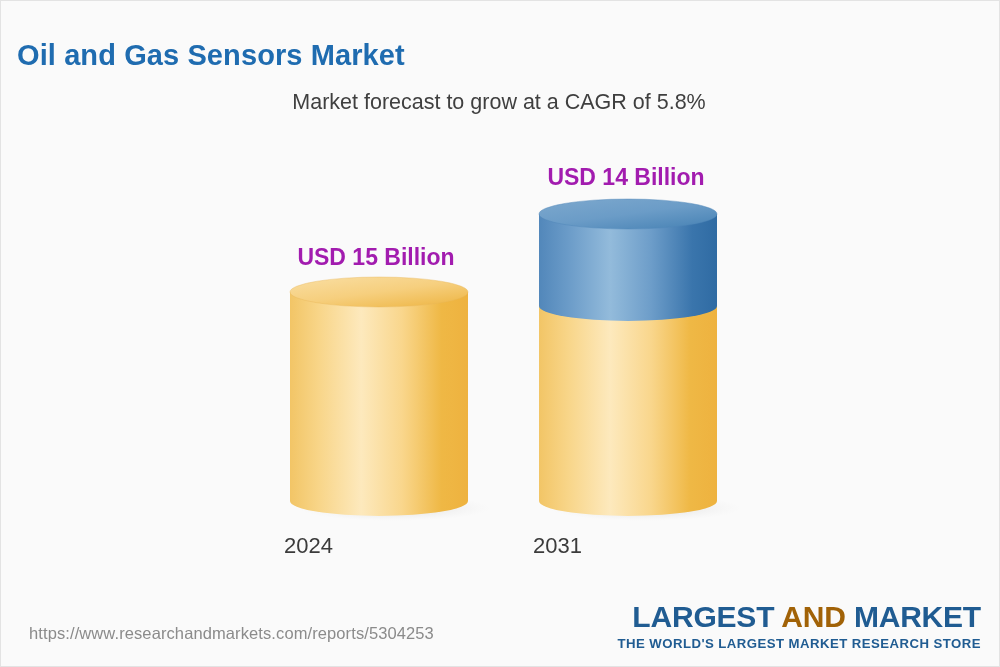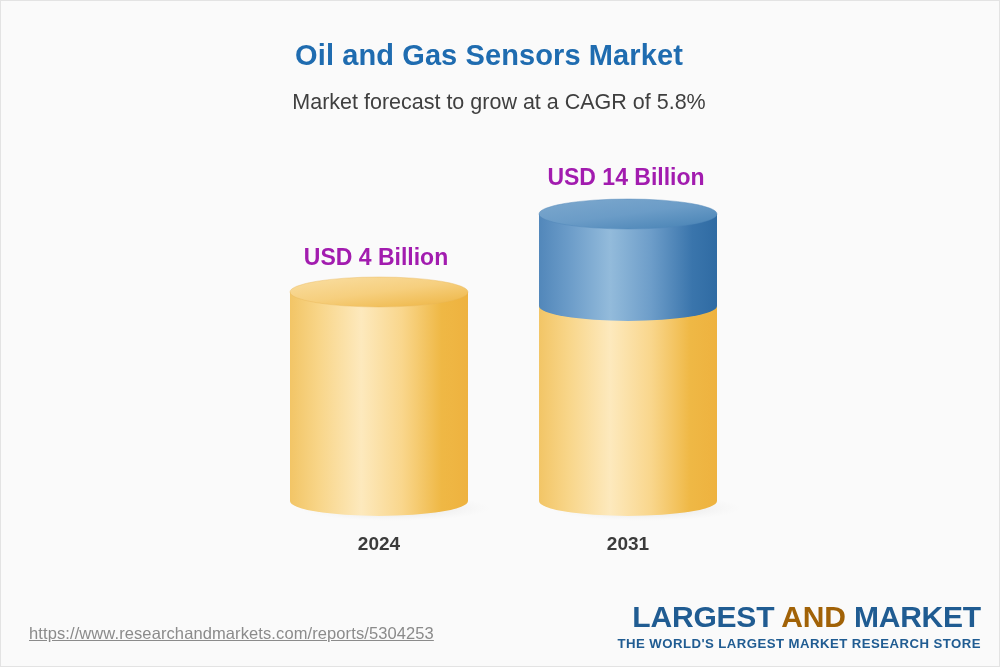--- a/index.html
+++ b/index.html
@@ -17,24 +17,23 @@
     height: 667px;
     background: #fafafa;
     box-sizing: border-box;
     border: 1px solid #e3e3e3;
     overflow: hidden;
   }
 
   
   .title {
     position: absolute;
-    left: 0;
+    left: 16px;
     top: 38px;
     width: 976px;
-    text-align: center;
     font-size: 29px;
     font-weight: bold;
     color: #1f6cb0;
     letter-spacing: 0.1px;
   }
   .subtitle {
     position: absolute;
     left: 0;
     top: 89px;
     width: 996px;
@@ -63,41 +62,39 @@
     text-align: center;
     font-size: 23px;
     font-weight: bold;
     color: #a21caf;
     white-space: nowrap;
   }
 
   
   .cat-label {
     position: absolute;
-    text-align: center;
-    font-size: 19px;
-    font-weight: bold;
+    font-size: 22px;
+    font-weight: normal;
     color: #3b3b3b;
     white-space: nowrap;
   }
 
   .cyl-svg {
     position: absolute;
     overflow: visible;
   }
 
   
   .source-url {
     position: absolute;
     left: 28px;
     top: 623px;
     font-size: 16.5px;
     color: #8b8b8b;
     letter-spacing: 0.1px;
-    text-decoration: underline;
   }
 
   .logo {
     position: absolute;
     right: 18px;
     top: 601px;
     text-align: right;
     line-height: 1;
   }
   .logo-main {
@@ -125,21 +122,21 @@
 <div id="infographic">
 
   <div class="title">Oil and Gas Sensors Market</div>
 
   <div class="subtitle">Market forecast to grow at a CAGR of 5.8%</div>
 
   <div class="plot">
 
     <div class="bar-group">
 
-      <div class="value-label" style="left:280px; top:243px; width:190px;">USD 4 Billion</div>
+      <div class="value-label" style="left:280px; top:243px; width:190px;">USD 15 Billion</div>
 
       <svg class="cyl-svg" style="left:283px; top:278px;" width="190" height="244" viewBox="0 0 190 244">
         <defs>
           <linearGradient id="g1-body" x1="0" y1="0" x2="1" y2="0">
             <stop offset="0" stop-color="#f2c566"></stop>
             <stop offset="0.16" stop-color="#f8d588"></stop>
             <stop offset="0.40" stop-color="#fde9bd"></stop>
             <stop offset="0.63" stop-color="#f9d68c"></stop>
             <stop offset="0.85" stop-color="#efb845"></stop>
             <stop offset="1" stop-color="#eeb23f"></stop>

